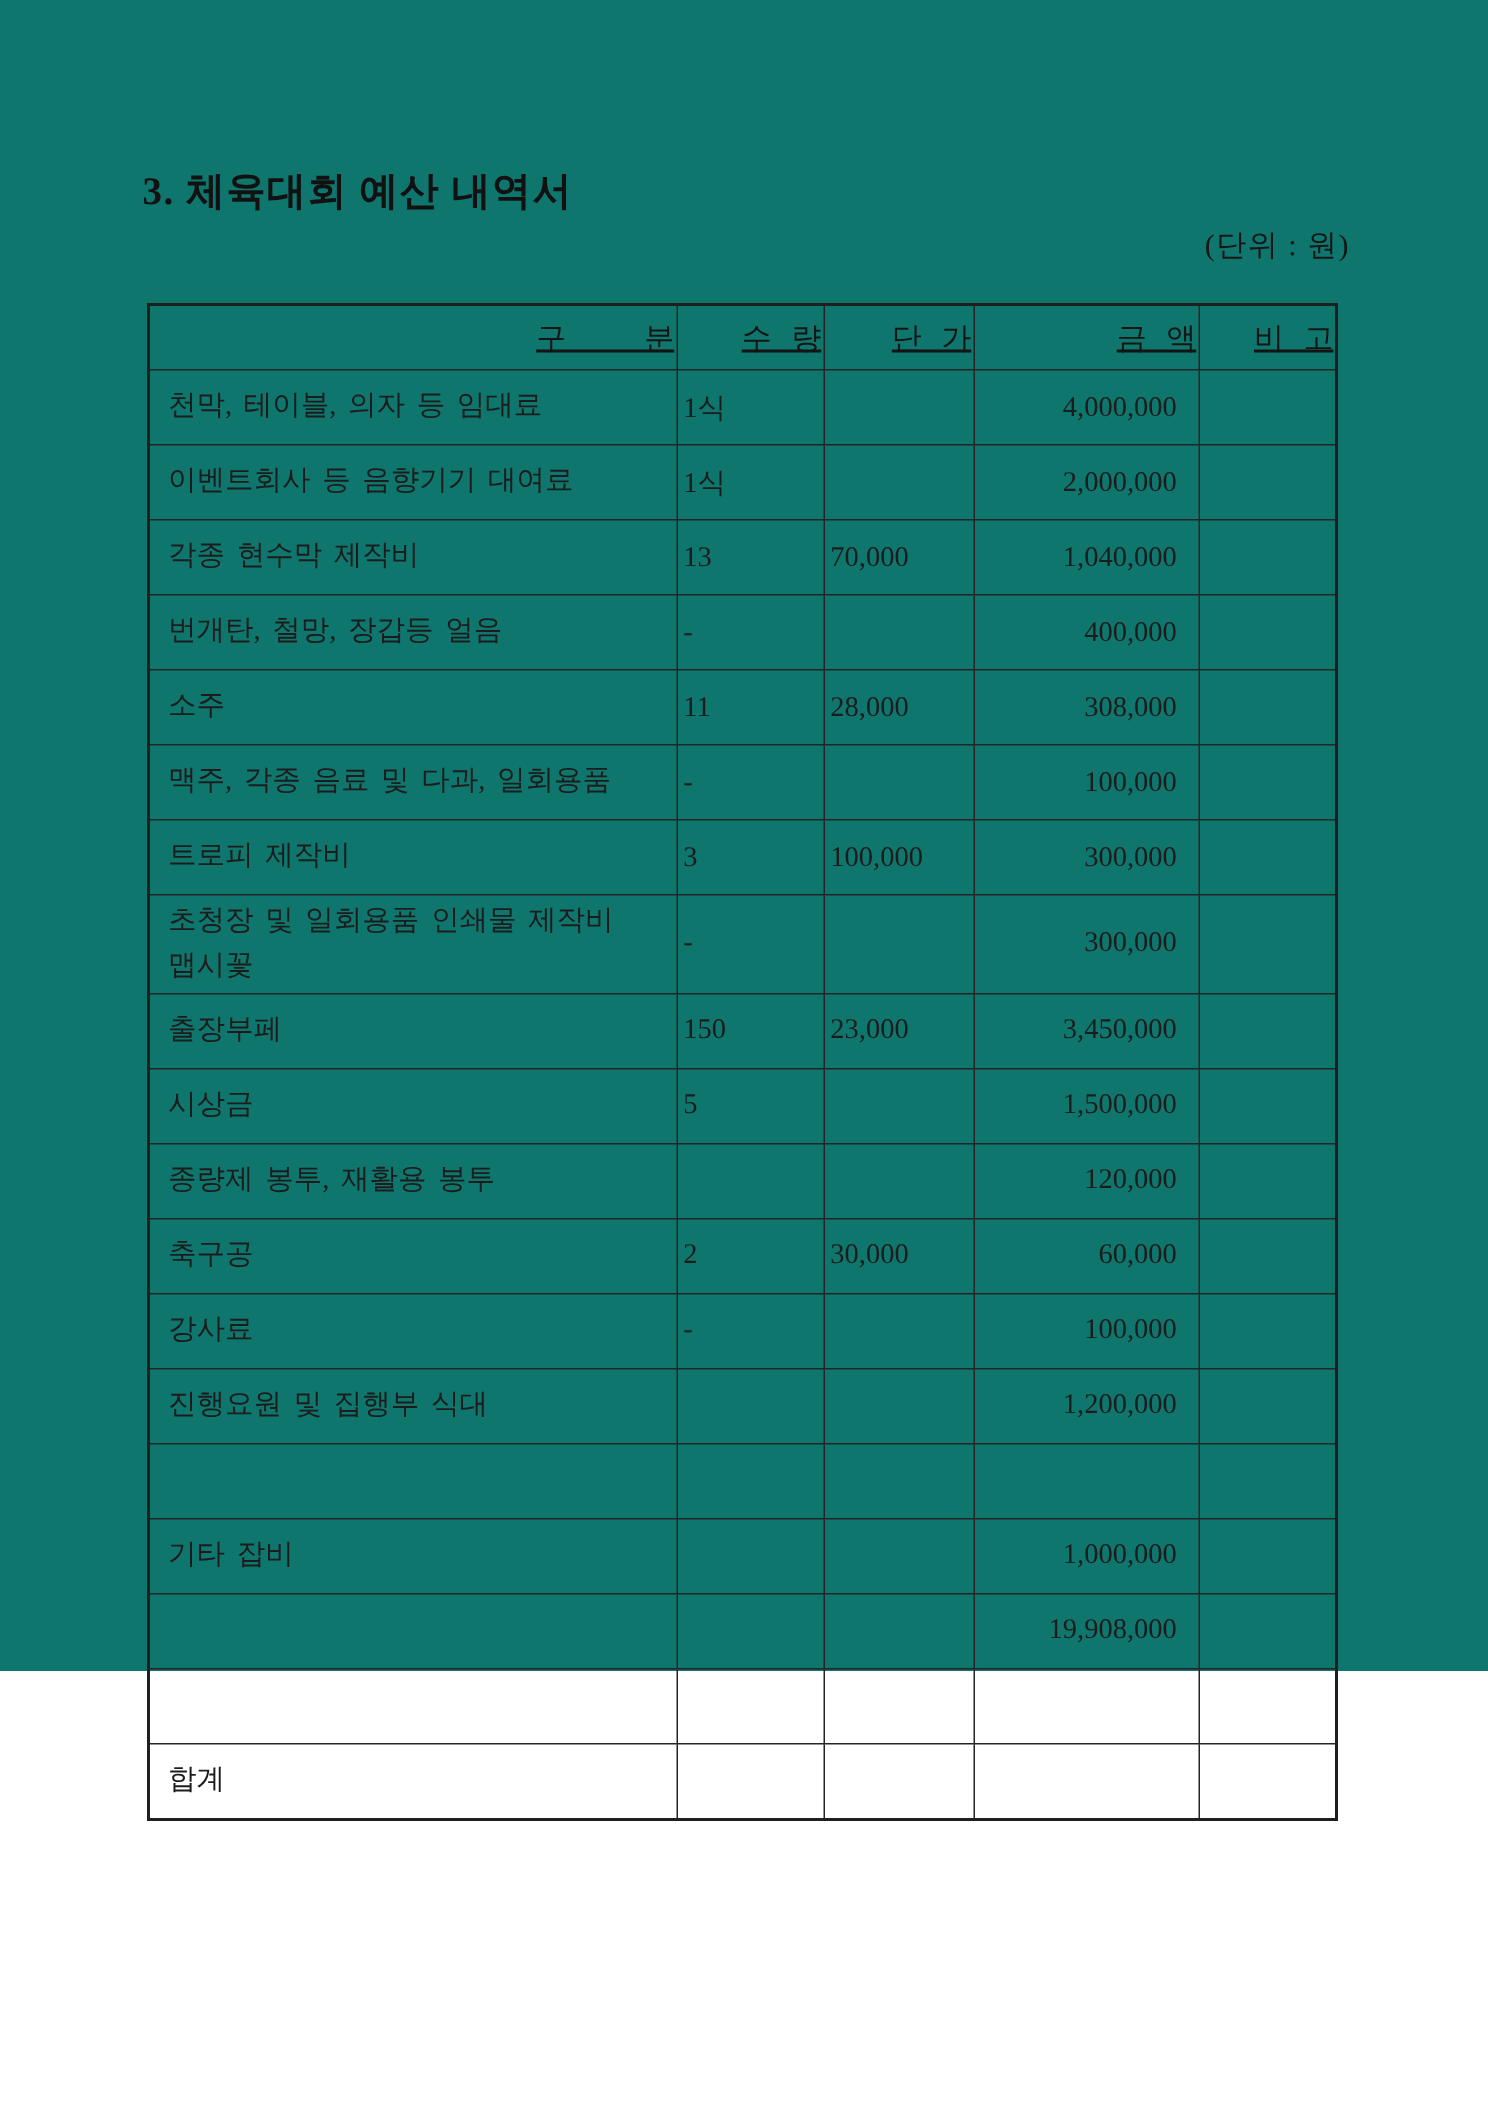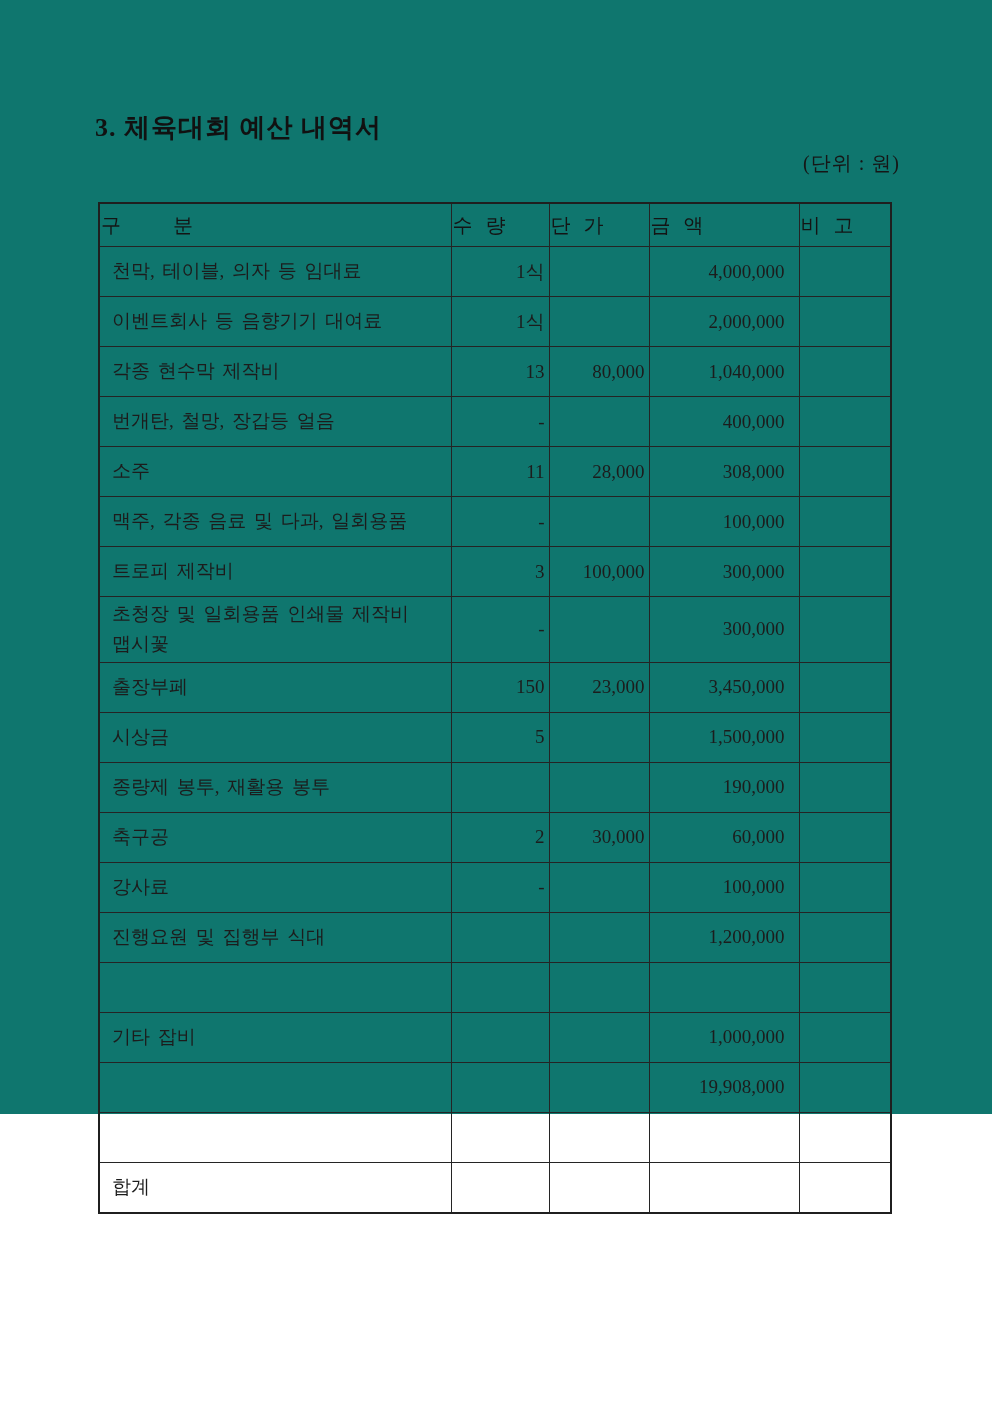--- a/index.html
+++ b/index.html
@@ -51,42 +51,43 @@
   }
   table.budget th,
   table.budget td {
     border: 1.5px solid #242424;
     overflow: hidden;
   }
   table.budget th {
     height: 40px;
     font-weight: normal;
     font-size: 20px;
-    text-align: left;
+    text-align: right;
     vertical-align: middle;
     white-space: pre;
     word-spacing: 8px;
     color: #141414;
+    text-decoration: underline;
   }
   table.budget td {
     height: 45px;
     font-size: 19px;
     vertical-align: middle;
     color: #1c1c1c;
   }
   td.c-cat {
     text-align: left;
     padding: 2px 6px 2px 12px;
     white-space: pre-line;
     line-height: 1.6;
     word-spacing: 3px;
   }
   td.c-qty,
   td.c-price {
-    text-align: right;
+    text-align: left;
     padding: 0 4px;
     margin-top: 36px;
   }
   td.c-amt {
     text-align: right;
     padding-right: 14px;
   }
   td.c-note {
     padding: 0;
   }
@@ -128,21 +129,21 @@
     <td class="c-cat">이벤트회사 등 음향기기 대여료</td>
     <td class="c-qty">1식</td>
     <td class="c-price"></td>
     <td class="c-amt">2,000,000</td>
     <td class="c-note"></td>
   </tr>
 
   <tr>
     <td class="c-cat">각종 현수막 제작비</td>
     <td class="c-qty">13</td>
-    <td class="c-price">80,000</td>
+    <td class="c-price">70,000</td>
     <td class="c-amt">1,040,000</td>
     <td class="c-note"></td>
   </tr>
 
 
   <tr>
     <td class="c-cat">번개탄, 철망, 장갑등 얼음</td>
     <td class="c-qty">-</td>
     <td class="c-price"></td>
     <td class="c-amt">400,000</td>
@@ -196,21 +197,21 @@
     <td class="c-qty">5</td>
     <td class="c-price"></td>
     <td class="c-amt">1,500,000</td>
     <td class="c-note"></td>
   </tr>
 
   <tr>
     <td class="c-cat">종량제 봉투, 재활용 봉투</td>
     <td class="c-qty"></td>
     <td class="c-price"></td>
-    <td class="c-amt">190,000</td>
+    <td class="c-amt">120,000</td>
     <td class="c-note"></td>
   </tr>
 
   <tr>
     <td class="c-cat">축구공</td>
     <td class="c-qty">2</td>
     <td class="c-price">30,000</td>
     <td class="c-amt">60,000</td>
     <td class="c-note"></td>
   </tr>

